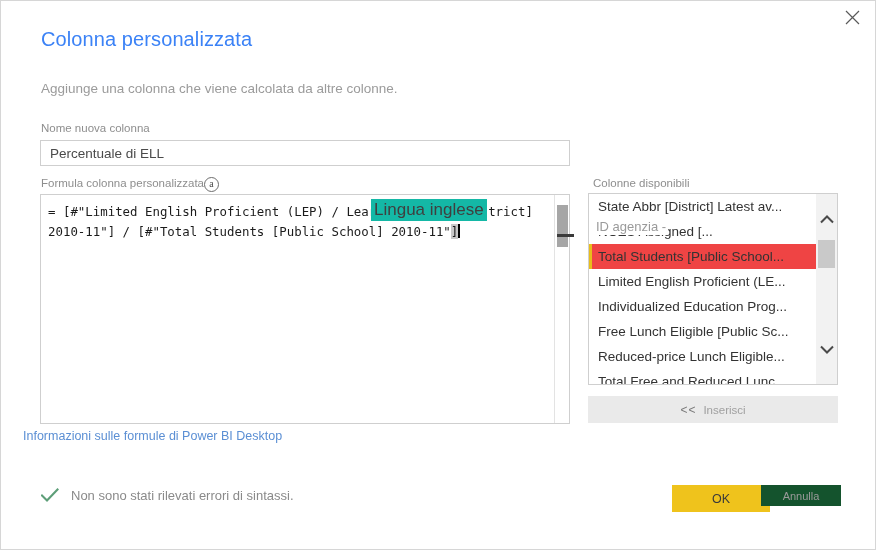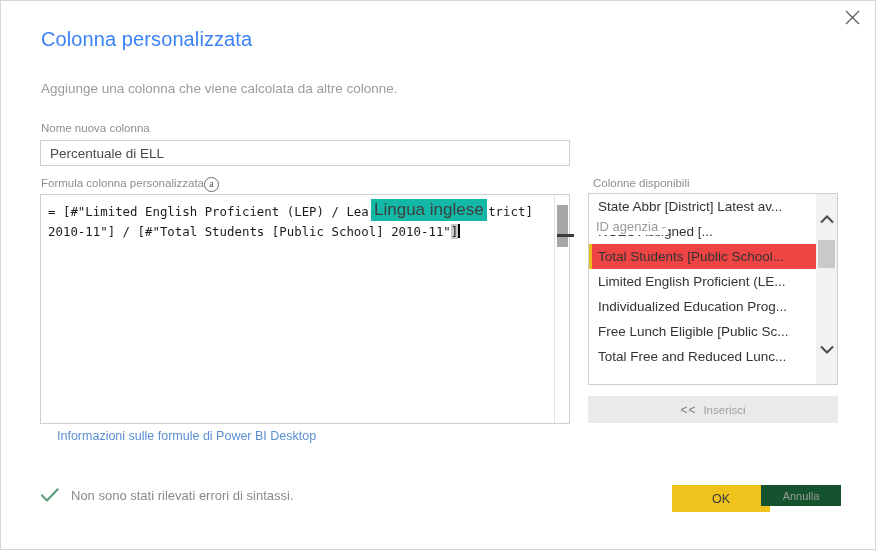--- a/index.html
+++ b/index.html
@@ -117,21 +117,21 @@
     background: #a6a6a6;
   }
   #formula-grip {
     position: absolute; left: 0px; top: 29px;
     width: 17px; height: 3px;
     background: #3a3a3a;
   }
 
   
   #help-link {
-    position: absolute; left: 56px; top: 428px;
+    position: absolute; left: 22px; top: 428px;
     font-size: 12.5px; color: #5b8fd4;
     text-decoration: none;
     cursor: pointer;
   }
 
   
   #cols-label {
     position: absolute; left: 592px; top: 176px;
     font-size: 11.5px; color: #8e8e8e;
   }
@@ -280,20 +280,21 @@
 
   <div id="cols-label">Colonne disponibili</div>
   <div id="cols-box">
     <div id="cols-list">
         <div class="col-item"><span>State Abbr [District] Latest av...</span></div>
         <div class="col-item"><span>NCES Assigned [...</span></div>
         <div class="col-item selected"><span>Total Students [Public School...</span></div>
         <div class="col-item"><span>Limited English Proficient (LE...</span></div>
         <div class="col-item"><span>Individualized Education Prog...</span></div>
         <div class="col-item"><span>Free Lunch Eligible [Public Sc...</span></div>
+        <div class="col-item"><span>Reduced-price Lunch Eligible...</span></div>
         <div class="col-item"><span>Total Free and Reduced Lunc...</span></div>
       </div>
     <div id="cols-scroll">
       <div class="sb-arrow" id="sb-up">
         <span>
           <svg width="14" height="9" viewBox="0 0 14 9">
             <path d="M1 7.5 L7 1.5 L13 7.5" stroke="#4a4a4a" stroke-width="2" fill="none"></path>
           </svg>
         </span>
       </div>

